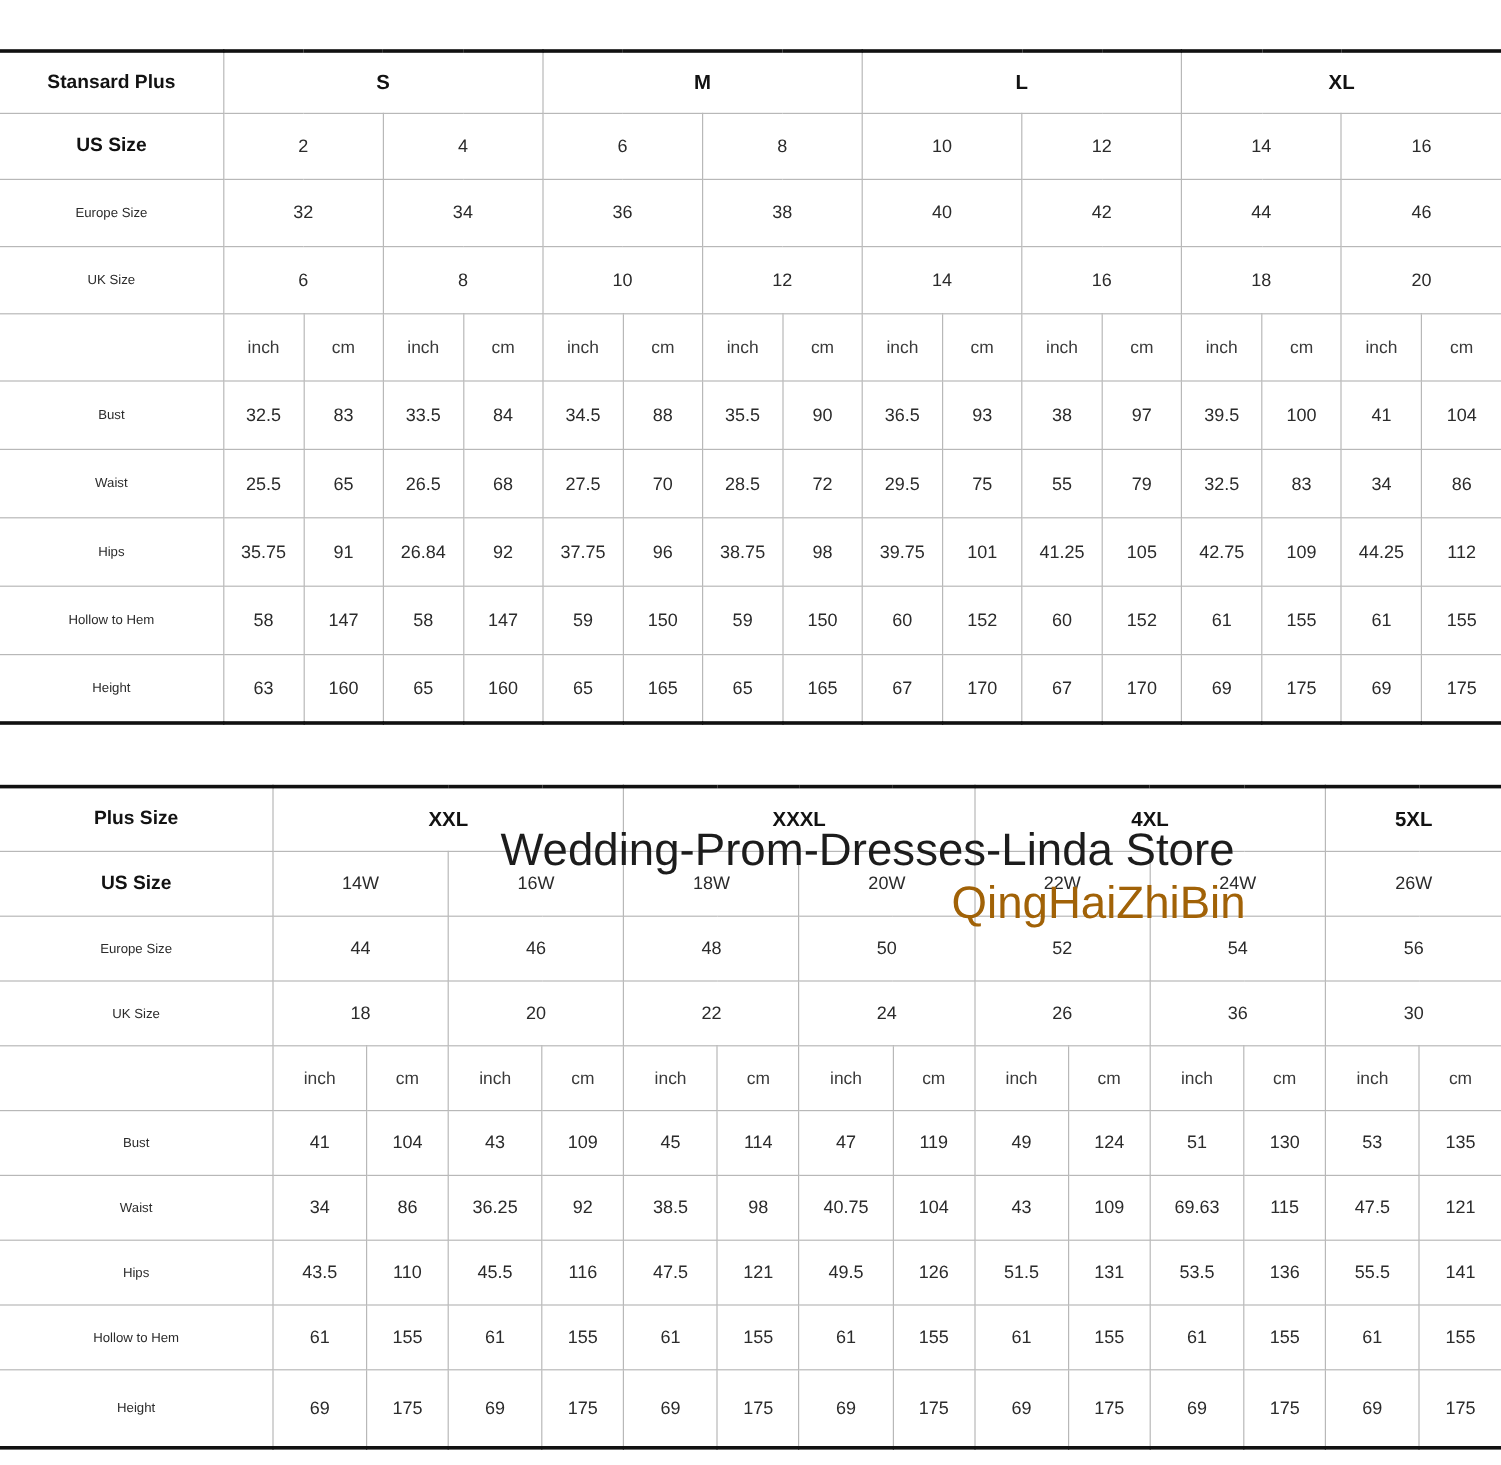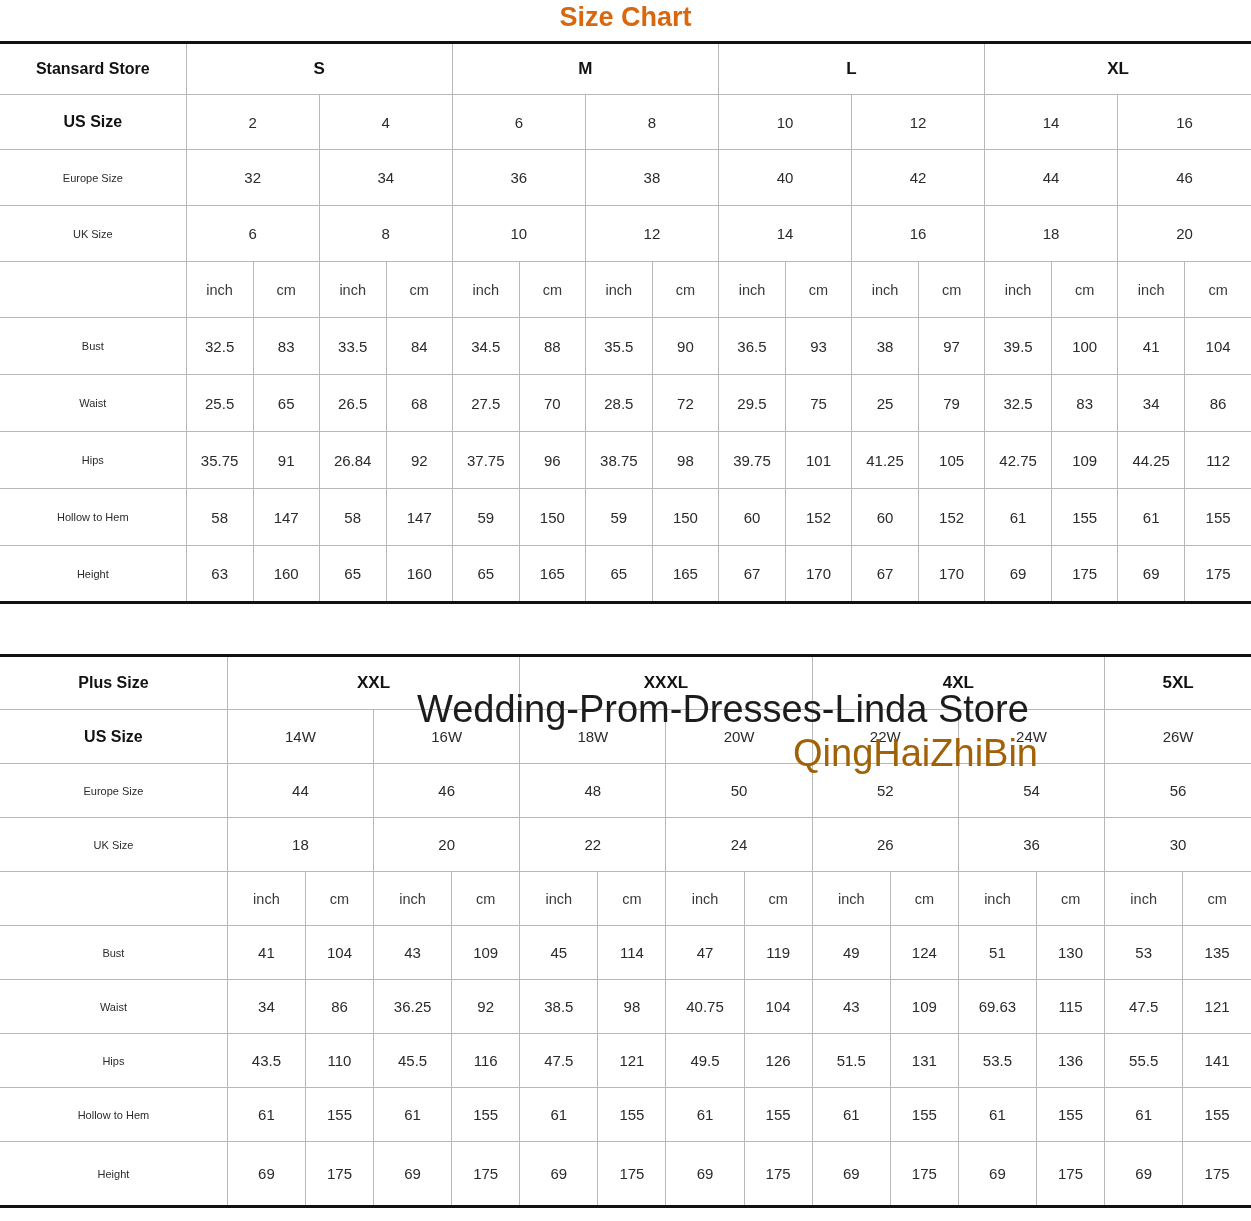--- a/index.html
+++ b/index.html
@@ -102,21 +102,20 @@
   }
 
   
   td.nudge-up { vertical-align: top; padding-top: 6px; }
 </style>
 </head>
 <body>
 
 <div id="page">
 
-  <div id="title">Size Chart</div>
 
   <table id="table1" class="sizechart">
     <colgroup id="cg1">
         <col style="width: 186px;">
         <col style="width: 67px;">
         <col style="width: 66px;">
         <col style="width: 67px;">
         <col style="width: 66px;">
         <col style="width: 67px;">
         <col style="width: 66px;">
@@ -126,21 +125,21 @@
         <col style="width: 66px;">
         <col style="width: 67px;">
         <col style="width: 66px;">
         <col style="width: 67px;">
         <col style="width: 66px;">
         <col style="width: 67px;">
         <col style="width: 66px;">
       </colgroup>
     <tbody id="tb1">
         <tr style="height: 52px;">
-          <td class="rowlabel bold">Stansard Store</td>
+          <td class="rowlabel bold">Stansard Plus</td>
           <td class="grouphead" colspan="4">S</td>
           <td class="grouphead" colspan="4">M</td>
           <td class="grouphead" colspan="4">L</td>
           <td class="grouphead" colspan="4">XL</td>
         </tr>
         <tr style="height: 55px;">
           <td class="rowlabel bold">US Size</td>
           <td colspan="2">2</td>
           <td colspan="2">4</td>
           <td colspan="2">6</td>
@@ -215,21 +214,21 @@
           <td>25.5</td>
           <td>65</td>
           <td>26.5</td>
           <td>68</td>
           <td>27.5</td>
           <td>70</td>
           <td>28.5</td>
           <td>72</td>
           <td>29.5</td>
           <td>75</td>
-          <td>25</td>
+          <td>55</td>
           <td>79</td>
           <td>32.5</td>
           <td>83</td>
           <td>34</td>
           <td>86</td>
         </tr>
         <tr style="height: 57px;">
           <td class="rowlabel">Hips</td>
           <td>35.75</td>
           <td>91</td>

